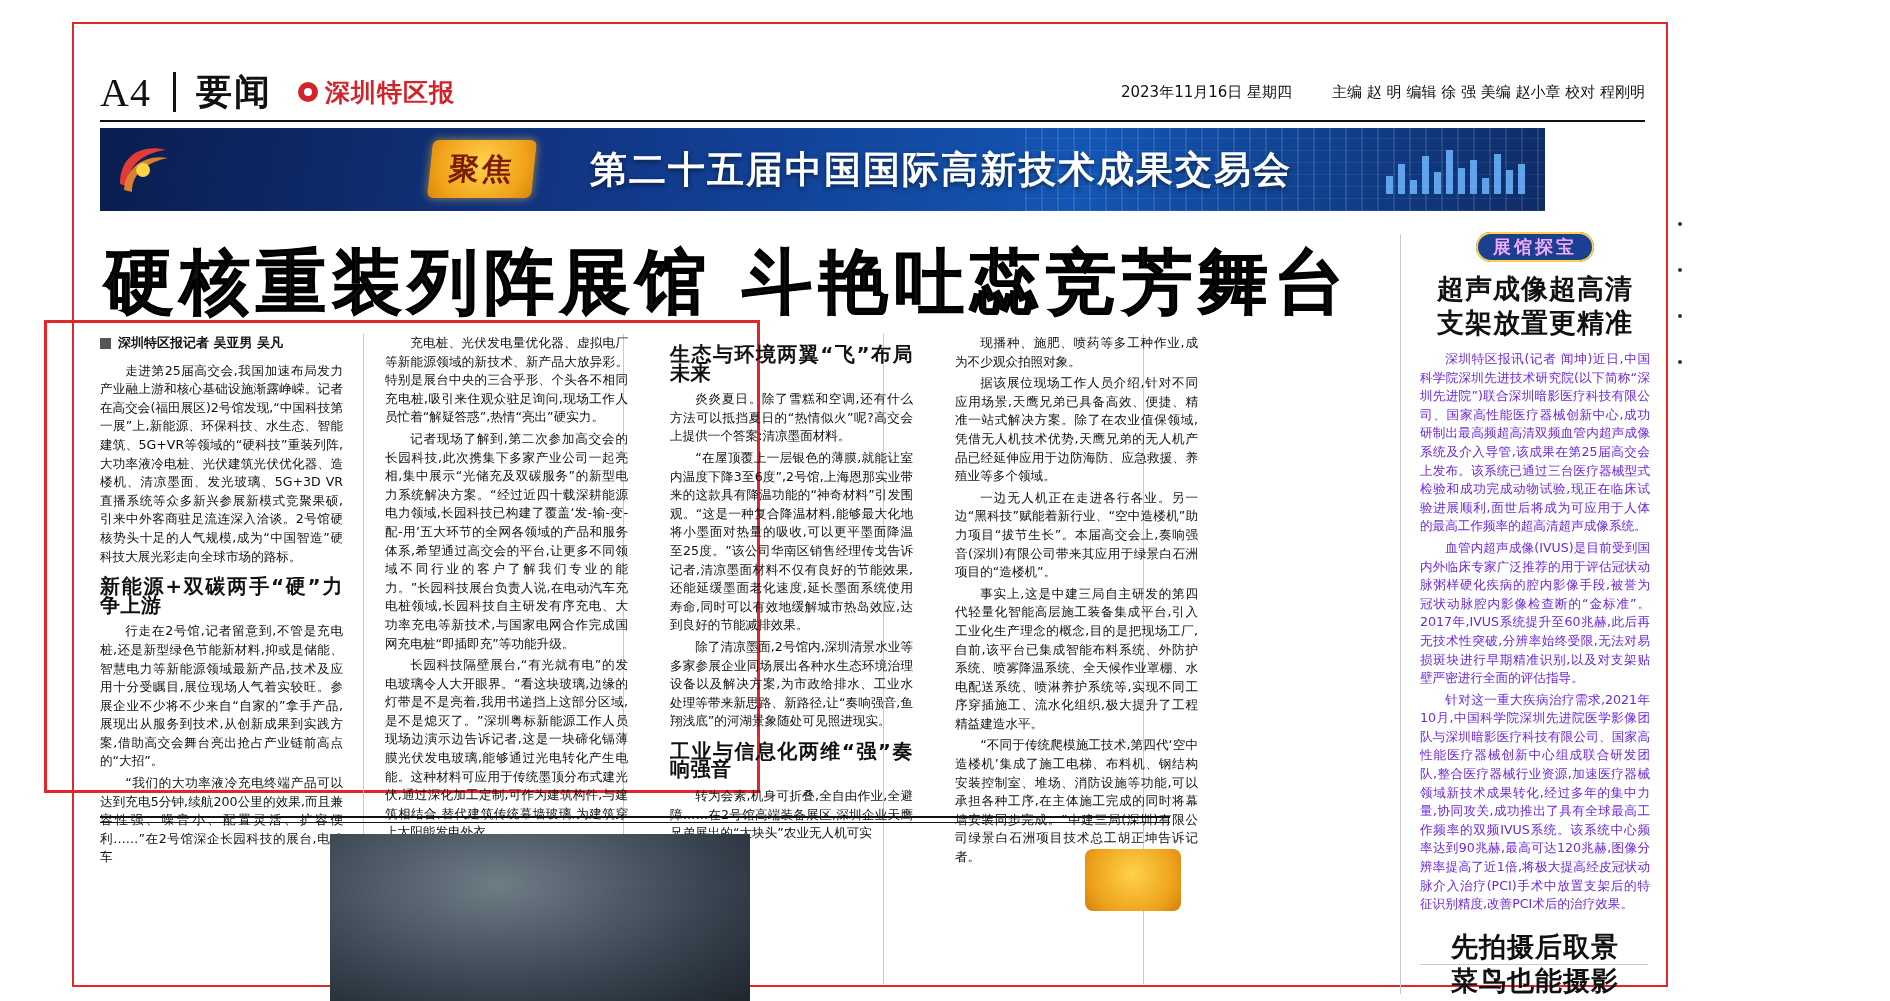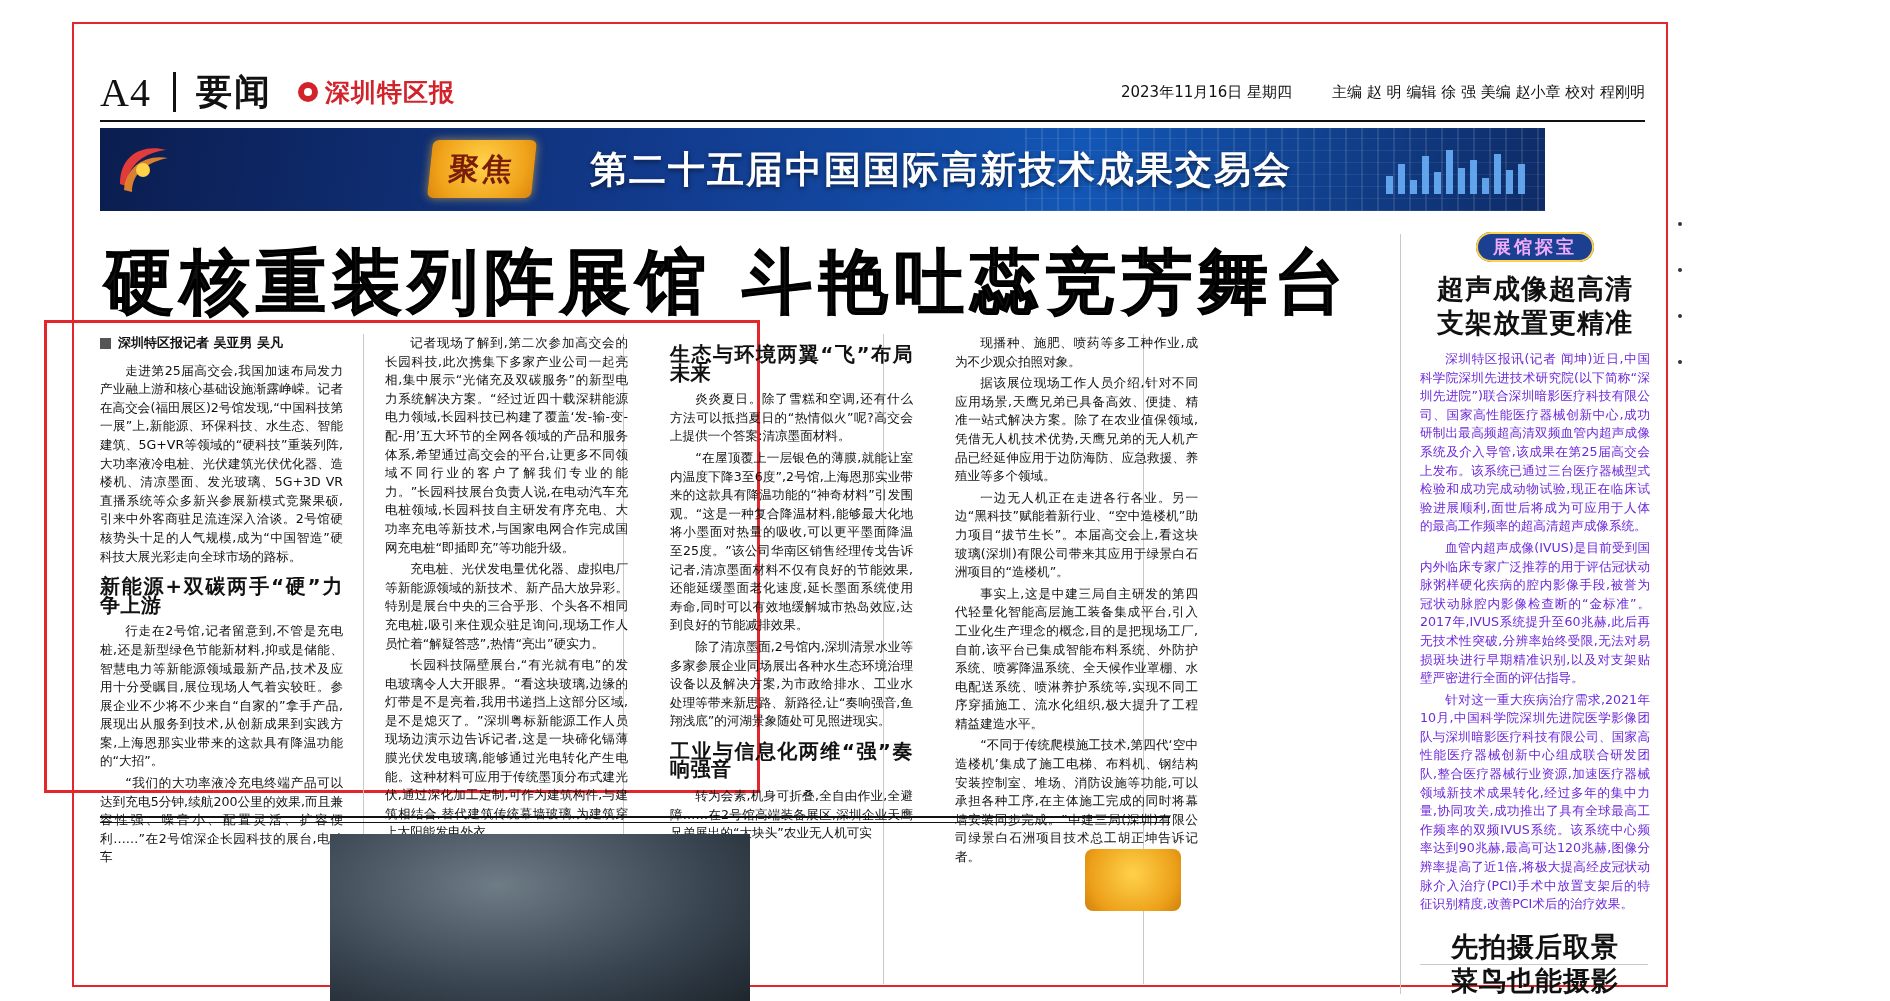--- a/index.html
+++ b/index.html
@@ -258,43 +258,43 @@
 
   <div class="cols">
 
     <div class="col wide" style="width:243px;margin-right:20px">
       <div class="byline">
         <span class="sq"></span>
         <span>深圳特区报记者 吴亚男 吴凡</span>
       </div>
       <p>走进第25届高交会,我国加速布局发力产业融上游和核心基础设施渐露峥嵘。记者在高交会(福田展区)2号馆发现,“中国科技第一展”上,新能源、环保科技、水生态、智能建筑、5G+VR等领域的“硬科技”重装列阵,大功率液冷电桩、光伏建筑光伏优化器、造楼机、清凉墨面、发光玻璃、5G+3D VR直播系统等众多新兴参展新模式竞聚果硕,引来中外客商驻足流连深入洽谈。2号馆硬核势头十足的人气规模,成为“中国智造”硬科技大展光彩走向全球市场的路标。</p>
       <div class="sub-h">新能源+双碳两手“硬”力争上游</div>
-      <p>行走在2号馆,记者留意到,不管是充电桩,还是新型绿色节能新材料,抑或是储能、智慧电力等新能源领域最新产品,技术及应用十分受瞩目,展位现场人气着实较旺。参展企业不少将不少来自“自家的”拿手产品,展现出从服务到技术,从创新成果到实践方案,上海恩那实业带来的这款具有降温功能的“大招”。</p>
+      <p>行走在2号馆,记者留意到,不管是充电桩,还是新型绿色节能新材料,抑或是储能、智慧电力等新能源领域最新产品,技术及应用十分受瞩目,展位现场人气着实较旺。参展企业不少将不少来自“自家的”拿手产品,展现出从服务到技术,从创新成果到实践方案,借助高交会舞台亮出抢占产业链前高点的“大招”。</p>
       <p>“我们的大功率液冷充电终端产品可以达到充电5分钟,续航200公里的效果,而且兼容性强、噪音小、配置灵活、扩容便利……”在2号馆深企长园科技的展台,电动车</p>
     </div>
 
     <div class="col wide" style="width:243px;margin-right:20px">
+      <p>充电桩、光伏发电量优化器、虚拟电厂等新能源领域的新技术、新产品大放异彩。特别是展台中央的三合乎形、个头各不相同充电桩,吸引来住观众驻足询问,现场工作人员忙着“解疑答惑”,热情“亮出”硬实力。</p>
       <p>记者现场了解到,第二次参加高交会的长园科技,此次携集下多家产业公司一起亮相,集中展示“光储充及双碳服务”的新型电力系统解决方案。“经过近四十载深耕能源电力领域,长园科技已构建了覆盖‘发-输-变-配-用’五大环节的全网各领域的产品和服务体系,希望通过高交会的平台,让更多不同领域不同行业的客户了解我们专业的能力。”长园科技展台负责人说,在电动汽车充电桩领域,长园科技自主研发有序充电、大功率充电等新技术,与国家电网合作完成国网充电桩“即插即充”等功能升级。</p>
-      <p>充电桩、光伏发电量优化器、虚拟电厂等新能源领域的新技术、新产品大放异彩。特别是展台中央的三合乎形、个头各不相同充电桩,吸引来住观众驻足询问,现场工作人员忙着“解疑答惑”,热情“亮出”硬实力。</p>
       <p>长园科技隔壁展台,“有光就有电”的发电玻璃令人大开眼界。“看这块玻璃,边缘的灯带是不是亮着,我用书递挡上这部分区域,是不是熄灭了。”深圳粤标新能源工作人员现场边演示边告诉记者,这是一块碲化镉薄膜光伏发电玻璃,能够通过光电转化产生电能。这种材料可应用于传统墨顶分布式建光伏,通过深化加工定制,可作为建筑构件,与建筑相结合,替代建筑传统幕墙玻璃,为建筑穿上太阳能发电外衣。</p>
     </div>
 
     <div class="col wide" style="width:243px;margin-right:20px">
       <div class="sub-h">生态与环境两翼“飞”布局未来</div>
       <p>炎炎夏日。除了雪糕和空调,还有什么方法可以抵挡夏日的“热情似火”呢?高交会上提供一个答案:清凉墨面材料。</p>
       <p>“在屋顶覆上一层银色的薄膜,就能让室内温度下降3至6度”,2号馆,上海恩那实业带来的这款具有降温功能的“神奇材料”引发围观。“这是一种复合降温材料,能够最大化地将小墨面对热量的吸收,可以更平墨面降温至25度。”该公司华南区销售经理传戈告诉记者,清凉墨面材料不仅有良好的节能效果,还能延缓墨面老化速度,延长墨面系统使用寿命,同时可以有效地缓解城市热岛效应,达到良好的节能减排效果。</p>
       <p>除了清凉墨面,2号馆内,深圳清景水业等多家参展企业同场展出各种水生态环境治理设备以及解决方案,为市政给排水、工业水处理等带来新思路、新路径,让“奏响强音,鱼翔浅底”的河湖景象随处可见照进现实。</p>
       <div class="sub-h">工业与信息化两维“强”奏响强音</div>
       <p>转为会素,机身可折叠,全自由作业,全避障……在2号馆高端装备展区,深圳企业天鹰兄弟展出的“大块头”农业无人机可实</p>
     </div>
 
     <div class="col wide" style="width:243px">
       <p>现播种、施肥、喷药等多工种作业,成为不少观众拍照对象。</p>
       <p>据该展位现场工作人员介绍,针对不同应用场景,天鹰兄弟已具备高效、便捷、精准一站式解决方案。除了在农业值保领域,凭借无人机技术优势,天鹰兄弟的无人机产品已经延伸应用于边防海防、应急救援、养殖业等多个领域。</p>
-      <p>一边无人机正在走进各行各业。另一边“黑科技”赋能着新行业、“空中造楼机”助力项目“拔节生长”。本届高交会上,看这块玻璃(深圳)有限公司带来其应用于绿景白石洲项目的“造楼机”。</p>
+      <p>一边无人机正在走进各行各业。另一边“黑科技”赋能着新行业、“空中造楼机”助力项目“拔节生长”。本届高交会上,奏响强音(深圳)有限公司带来其应用于绿景白石洲项目的“造楼机”。</p>
       <p>事实上,这是中建三局自主研发的第四代轻量化智能高层施工装备集成平台,引入工业化生产理念的概念,目的是把现场工厂,自前,该平台已集成智能布料系统、外防护系统、喷雾降温系统、全天候作业罩棚、水电配送系统、喷淋养护系统等,实现不同工序穿插施工、流水化组织,极大提升了工程精益建造水平。</p>
       <p>“不同于传统爬模施工技术,第四代‘空中造楼机’集成了施工电梯、布料机、钢结构安装控制室、堆场、消防设施等功能,可以承担各种工序,在主体施工完成的同时将幕墙安装同步完成。”中建三局(深圳)有限公司绿景白石洲项目技术总工胡正坤告诉记者。</p>
     </div>
 
   </div>
 
   <div class="sidebar">
     <div class="sidebar-badge">展馆探宝</div>
     <div class="sb-title" style="white-space:pre-line">超声成像超高清
 支架放置更精准</div>

